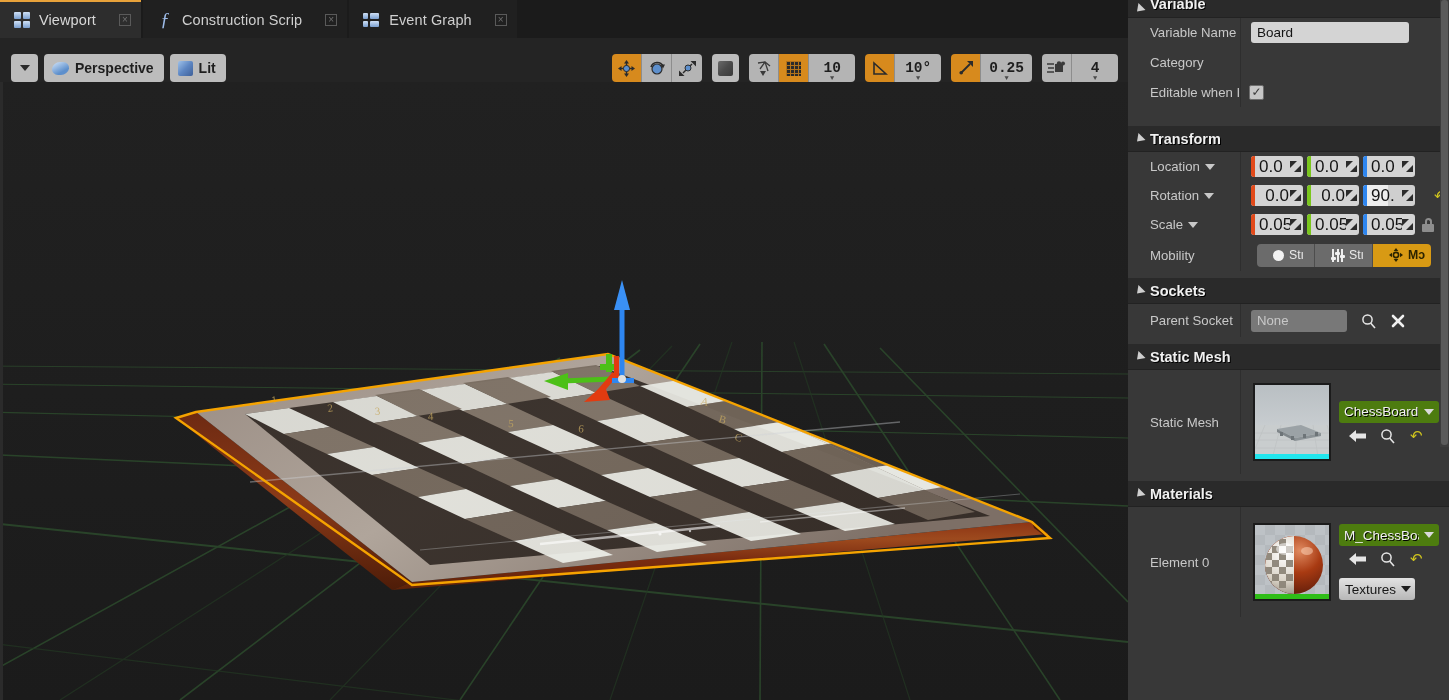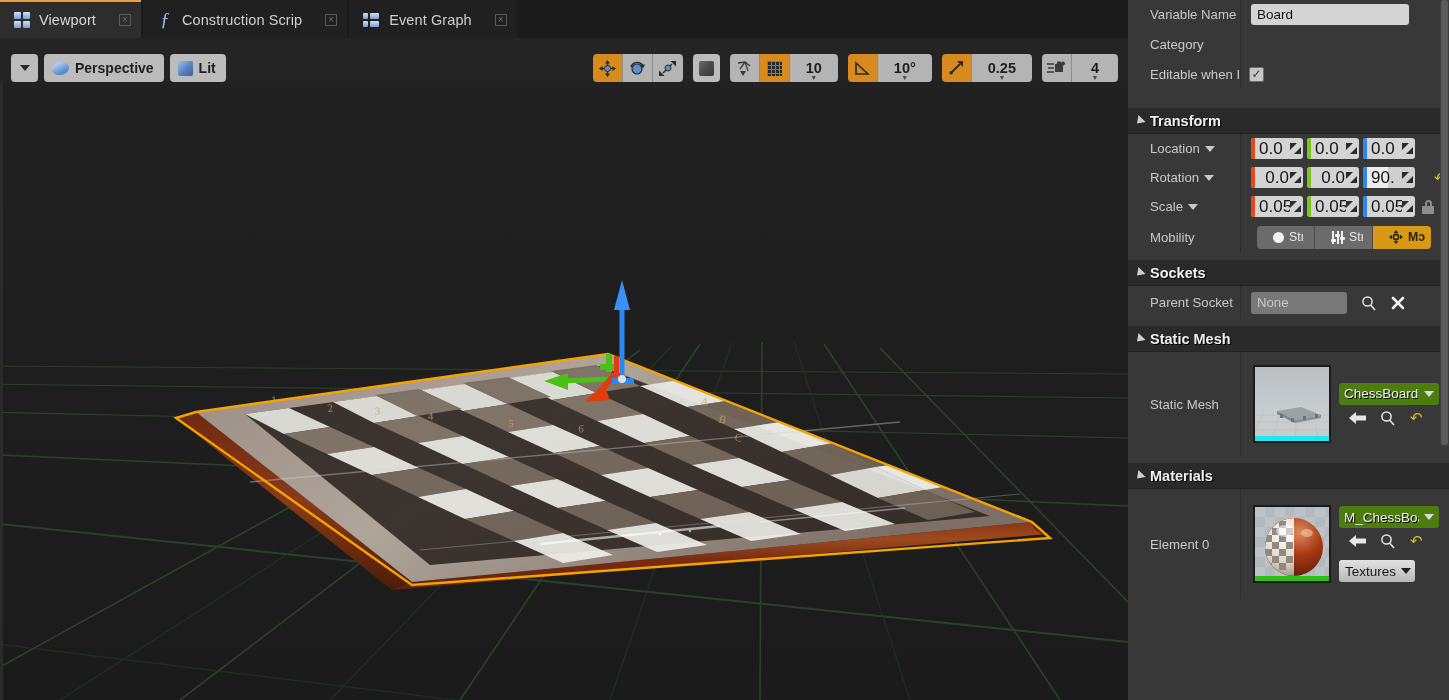--- a/index.html
+++ b/index.html
@@ -60,23 +60,23 @@
   .btn-sm { width: 27px; }
   .btn-lbl { padding: 0 10px 0 8px; gap: 6px; }
   .grp { display: flex; border-radius: 4px; overflow: hidden; height: 28px; }
   .grp > .seg {
     background: #b4b4b4; width: 30px; display: flex; align-items: center;
     justify-content: center; cursor: pointer; border-right: 1px solid #8d8d8d;
   }
   .grp > .seg:last-child { border-right: none; }
   .grp > .seg.on { background: #d78a1d; }
   .val {
-    background: #b4b4b4; min-width: 46px; height: 28px; padding: 0 16px;
+    background: #b4b4b4; min-width: 46px; height: 28px; padding: 0 8px;
     display: flex; flex-direction: column; align-items: center; justify-content: center;
-    color: #1e1e1e; font-size: 14.5px; font-weight: bold; cursor: pointer; position: relative;
+    color: #1e1e1e; font-size: 14.5px; font-weight: bold; cursor: pointer; position: relative; font-family: Liberation Mono, monospace;
   }
   .val .caret { position: absolute; bottom: 1px; font-size: 7px; color: #4a4a4a; line-height: 6px;}
   .pairgrp { display: flex; border-radius: 4px; overflow: hidden; height: 28px; }
   .pairgrp .toggle {
     width: 30px; background: #d78a1d; display: flex; align-items: center; justify-content: center;
     cursor: pointer; border-right: 1px solid #8d8d8d;
   }
   .pairgrp .toggle.off { background: #b4b4b4; }
 
   .ic-persp { width: 17px; height: 13px; border-radius: 50% / 60%;
@@ -545,20 +545,24 @@
           <circle cx="622" cy="297" r="4" fill="#e0e0e0"></circle>
         </g>
       </svg>
       <div id="vpborder"></div>
     </div>
   </div>
 
   <div id="right">
     <div class="panelbody">
 
+      <div class="cat-header" style="height:18px;">
+        <span class="cat-tri"></span>
+        <span style="position:relative;top:-5px;">Variable</span>
+      </div>
 
       <div class="prow" style="height:29px;">
         <div class="plabel">Variable Name</div>
         <div class="pfield">
           <div class="textbox">Board</div>
         </div>
       </div>
 
 
       <div class="prow" style="height:30px;">

